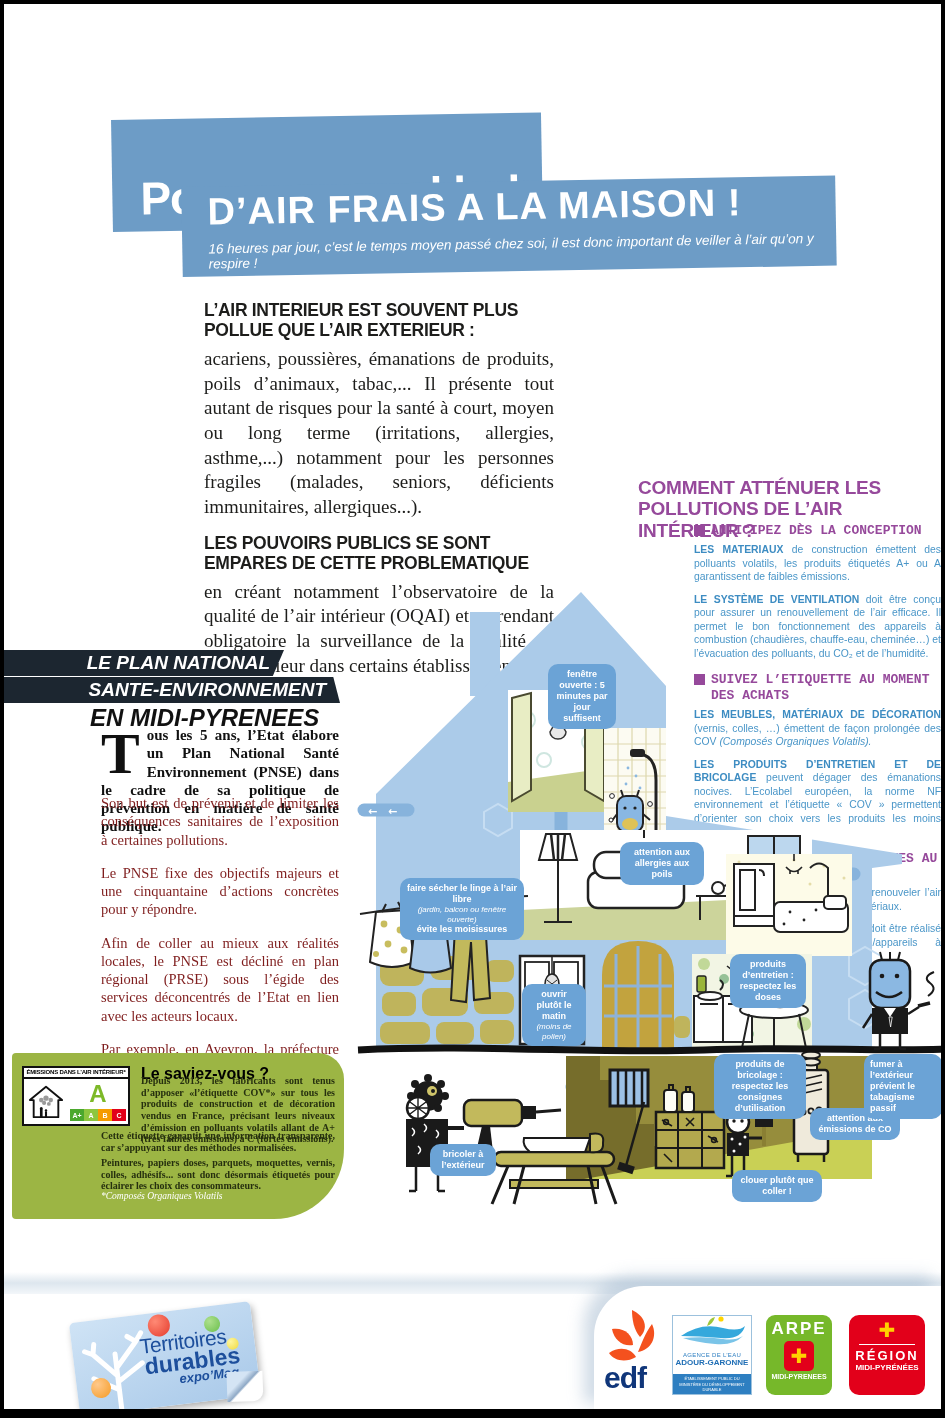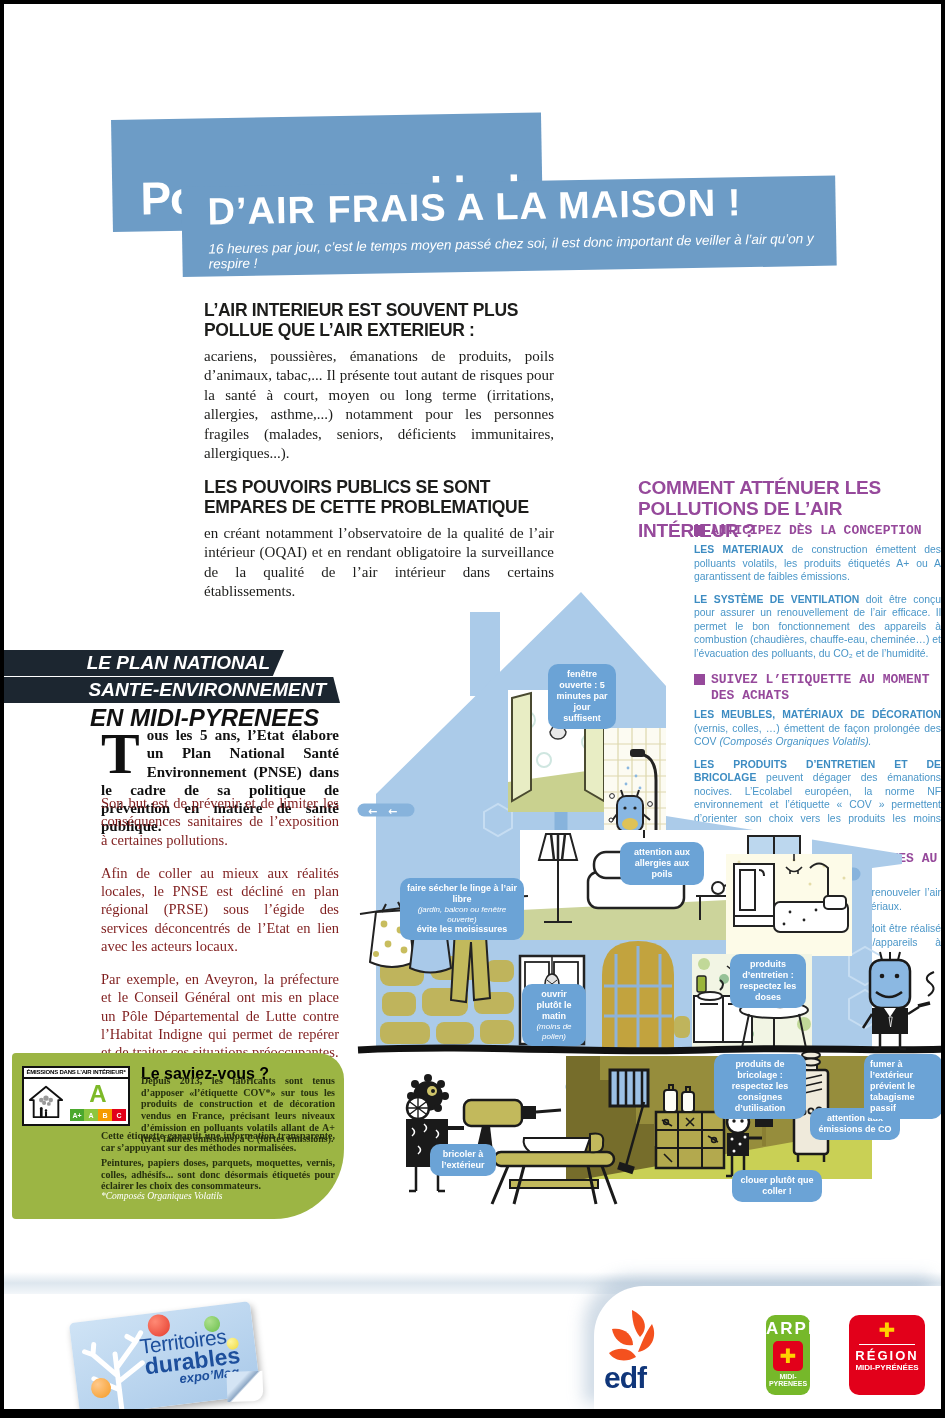--- a/index.html
+++ b/index.html
@@ -19,21 +19,21 @@
     position:absolute; left:178px; top:183px; width:654px; height:90px;
     background:#6d9cc6; transform:rotate(-1deg); transform-origin:left center;
     padding:4px 0 0 26px; box-sizing:border-box;
   }
   .banner2 h2 { margin:0; color:#fff; font-size:38px; letter-spacing:1px; font-weight:bold; }
   .banner2 .subtitle { margin-top:8px; color:#fff; font-style:italic; font-size:13.5px; }
   
   .intro { position:absolute; left:200px; top:297px; width:350px; color:#1d1d1b; }
   .intro h3 { margin:0 0 6px 0; font-size:17.5px; line-height:1.14; letter-spacing:-0.3px; }
   .intro h3.second { margin-top:14px; }
-  .intro p { margin:0; font-family:"Liberation Serif", serif; font-size:15px; line-height:1.3; text-align:justify; }
+  .intro p { margin:0; font-family:"Liberation Serif", serif; font-size:19px; line-height:1.3; text-align:justify; }
   
   .sol-heading { position:absolute; left:634px; top:473px; width:306px;
     color:#96499b; font-size:19px; font-weight:bold; line-height:1.12; letter-spacing:-0.2px; }
   .solutions { position:absolute; left:690px; top:519px; width:247px; }
   .sec { margin-bottom:12px; }
   .sec-title { position:relative; padding-left:17px; color:#96499b; font-size:13px; font-weight:bold; line-height:1.18; margin-bottom:5px;font-family:Liberation Mono, monospace; }
   .sec-title .sq { position:absolute; left:0; top:2px; width:11px; height:11px; background:#96499b; }
   .sec p { margin:0 0 9px 0; color:#4a96c8; font-size:10.4px; line-height:1.3; text-align:justify; }
   .sec p b { color:#3d8cc2;margin-top:39px; }
   .sec p i { font-style:italic; }
@@ -81,21 +81,21 @@
   .panel { position:absolute; left:590px; top:1282px; width:347px; height:127px;
     background:#fff; border-top-left-radius:50px; box-shadow:-10px -10px 16px rgba(150,175,200,.45); }
   .edf { position:absolute; left:600px; top:1305px; width:62px; height:86px; }
   .edf-text { color:#10367a; font-weight:bold; font-size:30px; line-height:26px; letter-spacing:-1px; }
   .agence { position:absolute; left:668px; top:1311px; width:80px; height:80px;
     border:1.5px solid #9cc1dd; background:#fff; box-sizing:border-box; text-align:center; }
   .ag-l1 { color:#2e7fc1; font-size:6px; margin-top:2px; letter-spacing:0.3px; }
   .ag-l2 { color:#1f6eb5; font-size:8px; font-weight:bold; }
   .ag-strip { position:absolute; left:0; bottom:0; width:100%; background:#2e7fc1;
     color:#fff; font-size:4px; line-height:1.3; padding:2px 1px; box-sizing:border-box; }
-  .arpe { position:absolute; left:762px; top:1311px; width:44px; height:80px; background:#76b82a;
+  .arpe { position:absolute; left:762px; top:1311px; width:66px; height:80px; background:#76b82a;
     border-radius:9px; text-align:center; color:#fff; }
   .arpe-name { font-size:17px; font-weight:bold; letter-spacing:2px; margin-top:4px; }
   .arpe-cross { width:30px; height:30px; margin:2px auto; background:#e2001a; border-radius:5px;
     color:#ffd200; font-size:20px; line-height:30px; }
   .arpe-sub { font-size:7px; font-weight:bold; }
   .region { position:absolute; left:845px; top:1311px; width:76px; height:80px; background:#e2001a;
     border-radius:10px; text-align:center; color:#fff; }
   .region-cross { color:#ffd200; font-size:20px; line-height:26px; margin-top:2px; }
   .region hr { width:56px; border:none; border-top:1px solid #fff; margin:1px auto 3px auto; }
   .region-name { font-size:13px; font-weight:bold; letter-spacing:2px; }
@@ -154,20 +154,21 @@
   </div>
 
   <div class="bar bar1">LE PLAN NATIONAL</div>
   <div class="bar bar2">SANTE-ENVIRONNEMENT</div>
   <div class="bar3">EN MIDI-PYRENEES</div>
   <div class="pnse-lead">
     <span class="dropcap">T</span><span>ous les 5 ans, l’Etat élabore un Plan National Santé Environnement (PNSE) dans le cadre de sa politique de prévention en matière de santé publique.</span>
   </div>
   <div class="pnse-body">
     <p>Son but est de prévenir et de limiter les conséquences sanitaires de l’exposition à certaines pollutions.</p>
+    <p>Le PNSE fixe des objectifs majeurs et une cinquantaine d’actions concrètes pour y répondre.</p>
     <p>Afin de coller au mieux aux réalités locales, le PNSE est décliné en plan régional (PRSE) sous l’égide des services déconcentrés de l’Etat en lien avec les acteurs locaux.</p>
     <p>Par exemple, en Aveyron, la préfecture et le Conseil Général ont mis en place un Pôle Départemental de Lutte contre l’Habitat Indigne qui permet de repérer et de traiter ces situations préoccupantes.</p>
   </div>
 
   <div class="greenbox">
     <div class="gb-head">Le saviez-vous ?</div>
     <div class="cov-label">
       <div class="cov-header">ÉMISSIONS DANS L’AIR INTÉRIEUR*</div>
       <div class="cov-row">
         <div class="cov-house">
@@ -503,20 +504,31 @@
       <g fill="#f4511e">
         <path d="M28,1 C41,7 45,19 36,28 C30,21 28,11 28,1 Z"></path>
         <path d="M48,15 C54,28 47,41 34,43 C38,34 41,24 48,15 Z"></path>
         <path d="M8,20 C19,18 29,25 29,36 C19,38 10,31 8,20 Z"></path>
         <path d="M5,44 C15,37 27,39 32,48 C22,54 10,52 5,44 Z"></path>
       </g>
     </svg>
     <div class="edf-text">edf</div>
   </div>
 
+  <div class="agence">
+    <svg width="70" height="30" viewBox="0 0 70 30">
+      <path d="M4,20 Q24,6 46,12 Q62,16 68,10 Q64,24 44,22 Q20,20 4,20 Z" fill="#35a8dc"></path>
+      <path d="M6,22 Q28,20 46,23 Q58,25 66,20 Q56,30 38,28 Q18,26 6,22 Z" fill="#7ac4e8"></path>
+      <path d="M30,10 q2,-8 8,-9 q-2,7 -8,9 Z" fill="#9fc63b"></path>
+      <circle cx="44" cy="3" r="2.6" fill="#ffd500"></circle>
+    </svg>
+    <div class="ag-l1">AGENCE DE L’EAU</div>
+    <div class="ag-l2">ADOUR-GARONNE</div>
+    <div class="ag-strip">ÉTABLISSEMENT PUBLIC DU MINISTÈRE DU DÉVELOPPEMENT DURABLE</div>
+  </div>
 
   <div class="arpe">
     <div class="arpe-name">ARPE</div>
     <div class="arpe-cross">✚</div>
     <div class="arpe-sub">MIDI-PYRENEES</div>
   </div>
 
   <div class="region">
     <div class="region-cross">✚</div>
     <hr>

